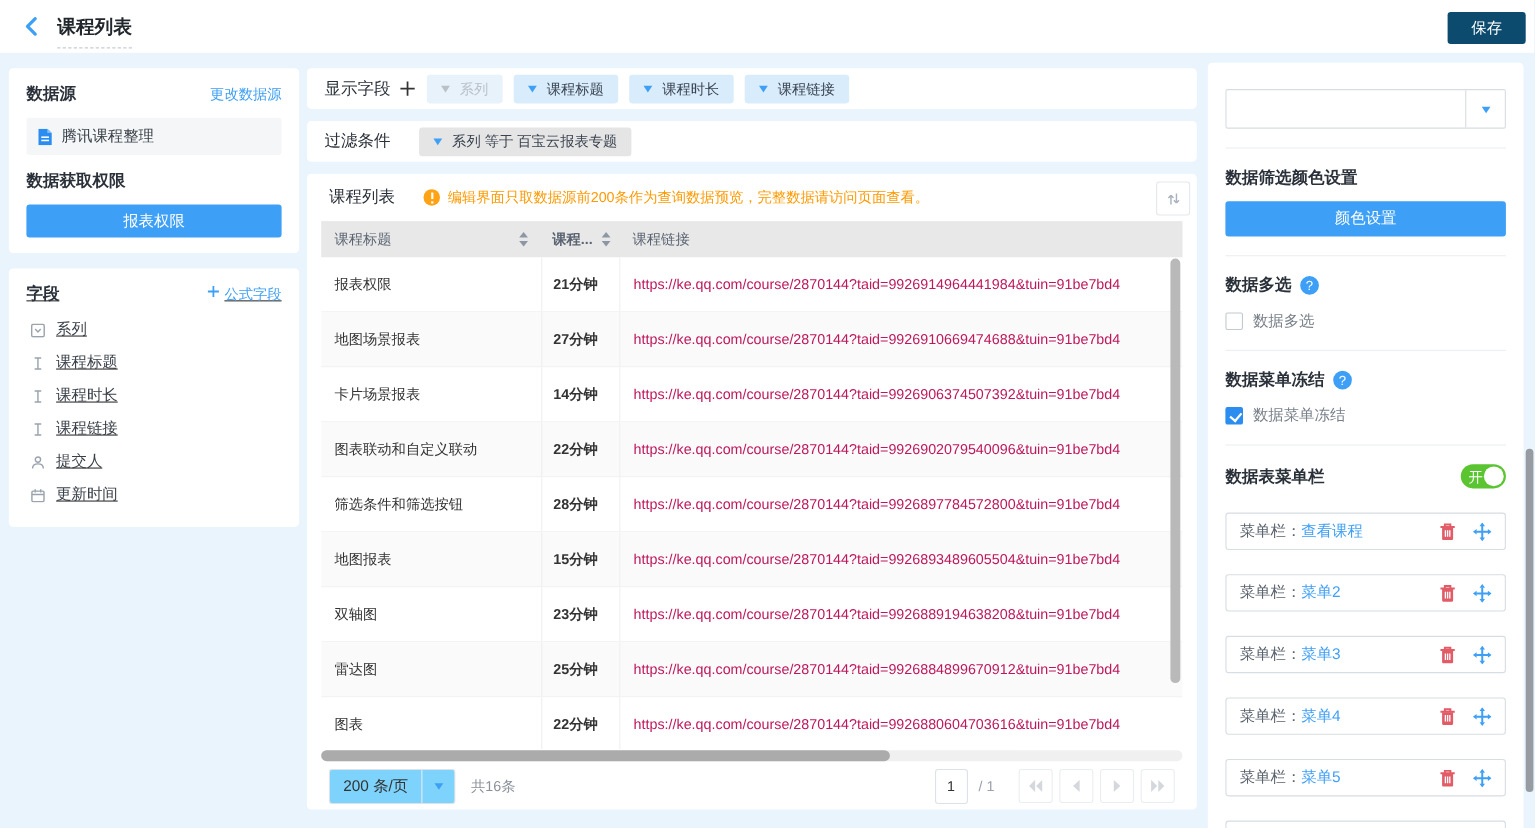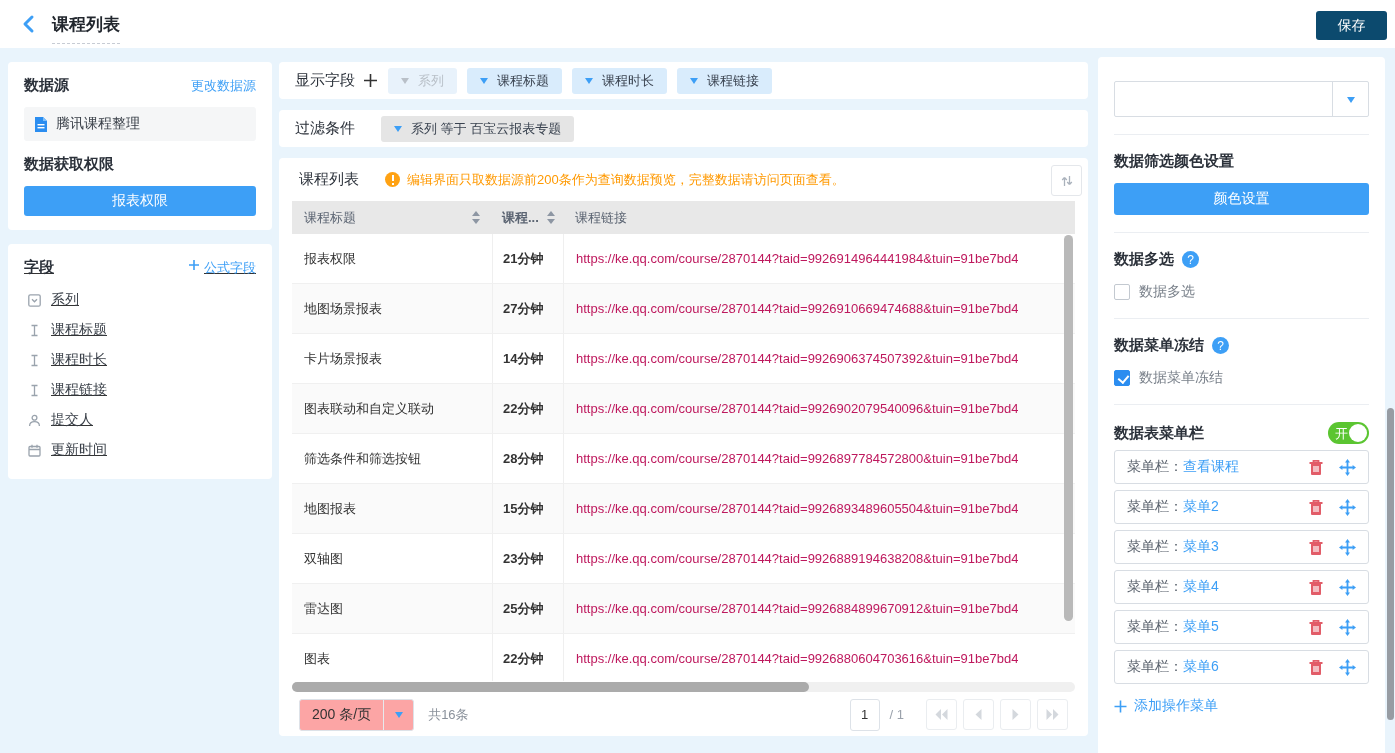--- a/index.html
+++ b/index.html
@@ -75,21 +75,21 @@
   .td { display:flex; align-items:center; height:100%; color:#333; }
   .td.c2, .td.c3 { border-left:1px solid #efefef; }
   .cell-link { color:#be185d; text-decoration:none; cursor:pointer; white-space:nowrap; overflow:hidden; }
   .vscroll-thumb { position:absolute; right:15px; top:77px; width:9px; height:386px; border-radius:5px;
                    background:#b9b9b9; cursor:pointer; }
   .hscroll { height:10px; margin-top:1px; background:#f0f0f0; border-radius:5px; position:relative; }
   .hscroll-thumb { position:absolute; left:0; top:0; height:10px; width:66%; background:#ababab; border-radius:5px; cursor:pointer; }
 
   .pagination { height:45px; display:flex; align-items:center; padding:0 7px; }
   .page-size { height:32px; border:1px solid #dde2e8; border-radius:3px; display:flex; align-items:stretch;
-               font-size:14px; color:#333; cursor:pointer; background:#fca5a5; }
+               font-size:14px; color:#333; cursor:pointer; background:#7dd3fc; }
   .ps-val { display:flex; align-items:center; padding:0 12px; }
   .ps-arrow { width:30px; border-left:1px solid #e7eaee; display:flex; align-items:center; justify-content:center; }
   .total-text { margin-left:14px; color:#8a919b; font-size:13px; }
   .pg-right { margin-left:auto; display:flex; align-items:center; }
   .page-input { width:30px; height:32px; border:1px solid #dde2e8; border-radius:3px; text-align:center;
                 font-size:13px; color:#333; }
   .page-total { color:#9aa1ab; font-size:13px; margin:0 16px 0 10px; }
   .nav-btn { width:31px; height:31px; border:1px solid #eaedf0; border-radius:3px; background:#fff;
              display:flex; align-items:center; justify-content:center; margin-left:6px; cursor:default; }
 
@@ -110,21 +110,21 @@
   .check-row { margin-top:14px; display:flex; align-items:center; gap:9px; font-size:14px; color:#79808a; }
   .checkbox { width:16px; height:16px; border:1px solid #c3c9d0; border-radius:2px; background:#fff;
               position:relative; cursor:pointer; flex:0 0 16px; }
   .checkbox.checked { background:#2b8df0; border-color:#2b8df0; }
   .checkbox.checked::after { content:""; position:absolute; left:4.5px; top:1.5px; width:5px; height:8px;
               border:solid #fff; border-width:0 2px 2px 0; transform:rotate(40deg); }
   .menubar-head { display:flex; align-items:center; justify-content:space-between; }
   .toggle { width:41px; height:22px; border-radius:11px; background:#5bc531; position:relative; cursor:pointer; }
   .toggle-label { position:absolute; left:7px; top:3px; color:#fff; font-size:13px; }
   .toggle-knob { position:absolute; right:2px; top:2px; width:18px; height:18px; border-radius:50%; background:#fff; }
-  .menu-item { margin-top:6px; height:34px; border:1px solid #d8dde3; border-radius:3px; display:flex;
+  .menu-item { margin-top:22px; height:34px; border:1px solid #d8dde3; border-radius:3px; display:flex;
                align-items:center; padding:0 12px; font-size:14px; background:#fff; }
   .mi-prefix { color:#5a626d; }
   .mi-name { color:#3d9ff6; cursor:pointer; }
   .mi-icons { margin-left:auto; display:flex; align-items:center; gap:15px; }
   .mi-icons svg { cursor:pointer; }
   .add-menu { margin-top:13px; display:flex; align-items:center; gap:7px; color:#3d9ff6; font-size:14px; cursor:pointer; }
 
   .page-vscroll { position:absolute; right:1px; top:408px; width:7px; height:312px; background:#979ca3;
                   border-radius:4px; cursor:pointer; }
 </style>

